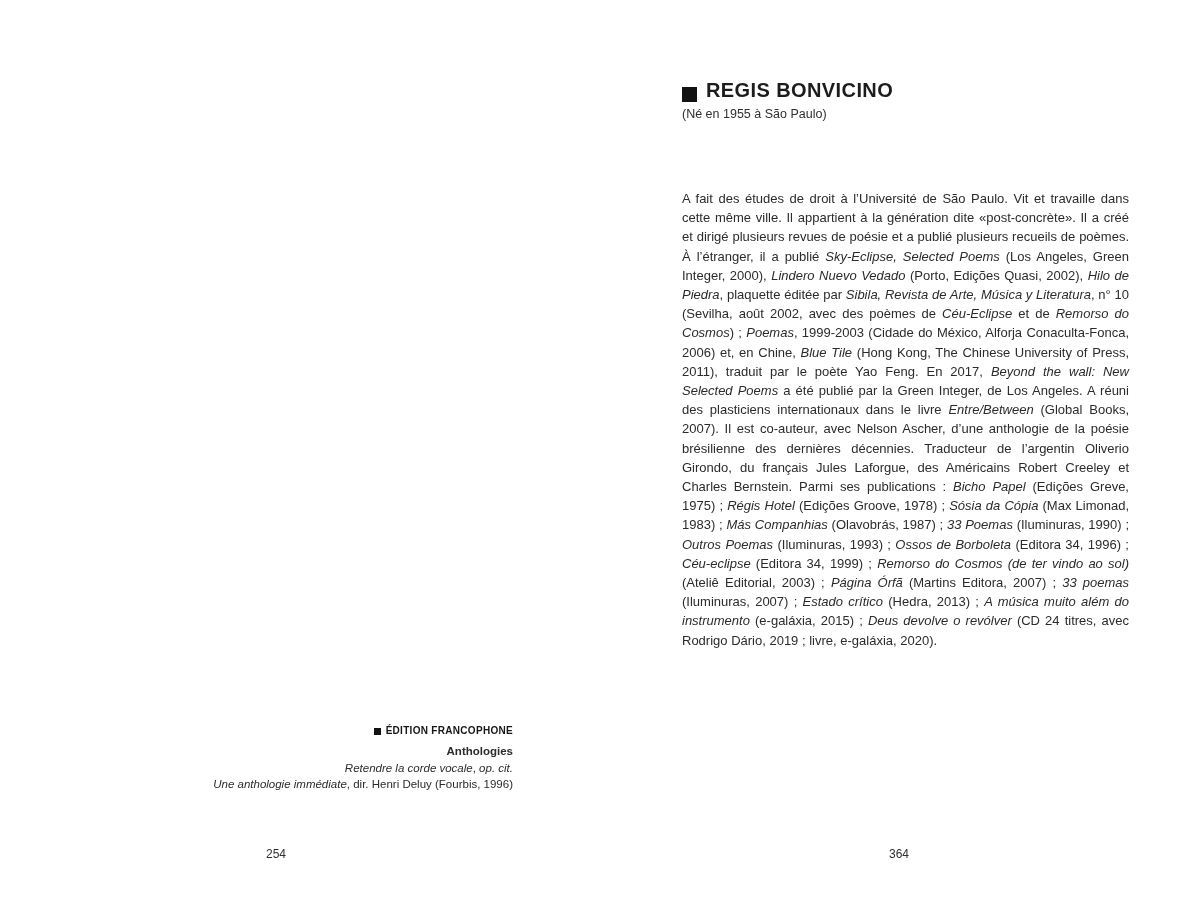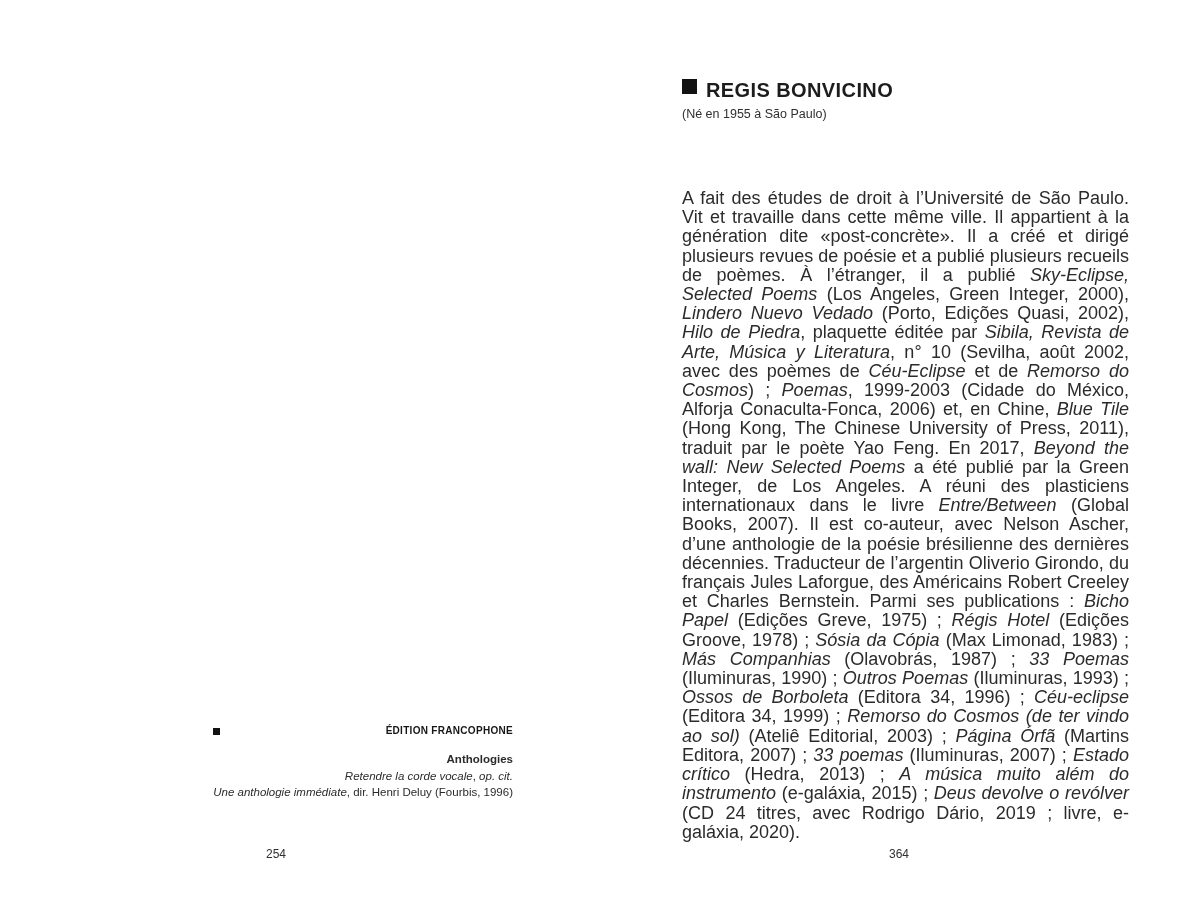--- a/index.html
+++ b/index.html
@@ -15,21 +15,21 @@
   .bd { font-weight: bold; }
 
   .spread { position: absolute; inset: 0; background: #fff; }
 
   
   .title-row {
     position: absolute;
     left: 682px;
     top: 79px;
     display: flex;
-    align-items: flex-start;
+    align-items: flex-end;
   }
   .title-square {
     width: 15px;
     height: 15px;
     background: #121212;
     display: inline-block;
     margin-right: 9px;
     flex: 0 0 auto;
   }
   .title-text {
@@ -46,21 +46,21 @@
     font-size: 12.5px;
     color: #2f2f2f;
   }
 
   
   .bio {
     position: absolute;
     left: 682px;
     top: 189px;
     width: 447px;
-    font-size: 18px;
+    font-size: 13px;
     line-height: 19.2px;
     text-align: justify;
     color: #2b2b2b;
   }
 
   
   .franco {
     position: absolute;
     right: 685px;
     top: 723px;
@@ -70,22 +70,22 @@
     color: #2b2b2b;
     white-space: nowrap;
   }
   .franco-heading {
     font-size: 10px;
     font-weight: bold;
     letter-spacing: 0.3px;
     color: #161616;
     display: flex;
     align-items: center;
-    justify-content: space-between;
-    margin-bottom: 12px;
+    justify-content: flex-end;
+    margin-bottom: 4px;
   }
   .franco-square {
     width: 7px;
     height: 7px;
     background: #121212;
     display: inline-block;
     margin-right: 5px;
     flex: 0 0 auto;
   }
 

